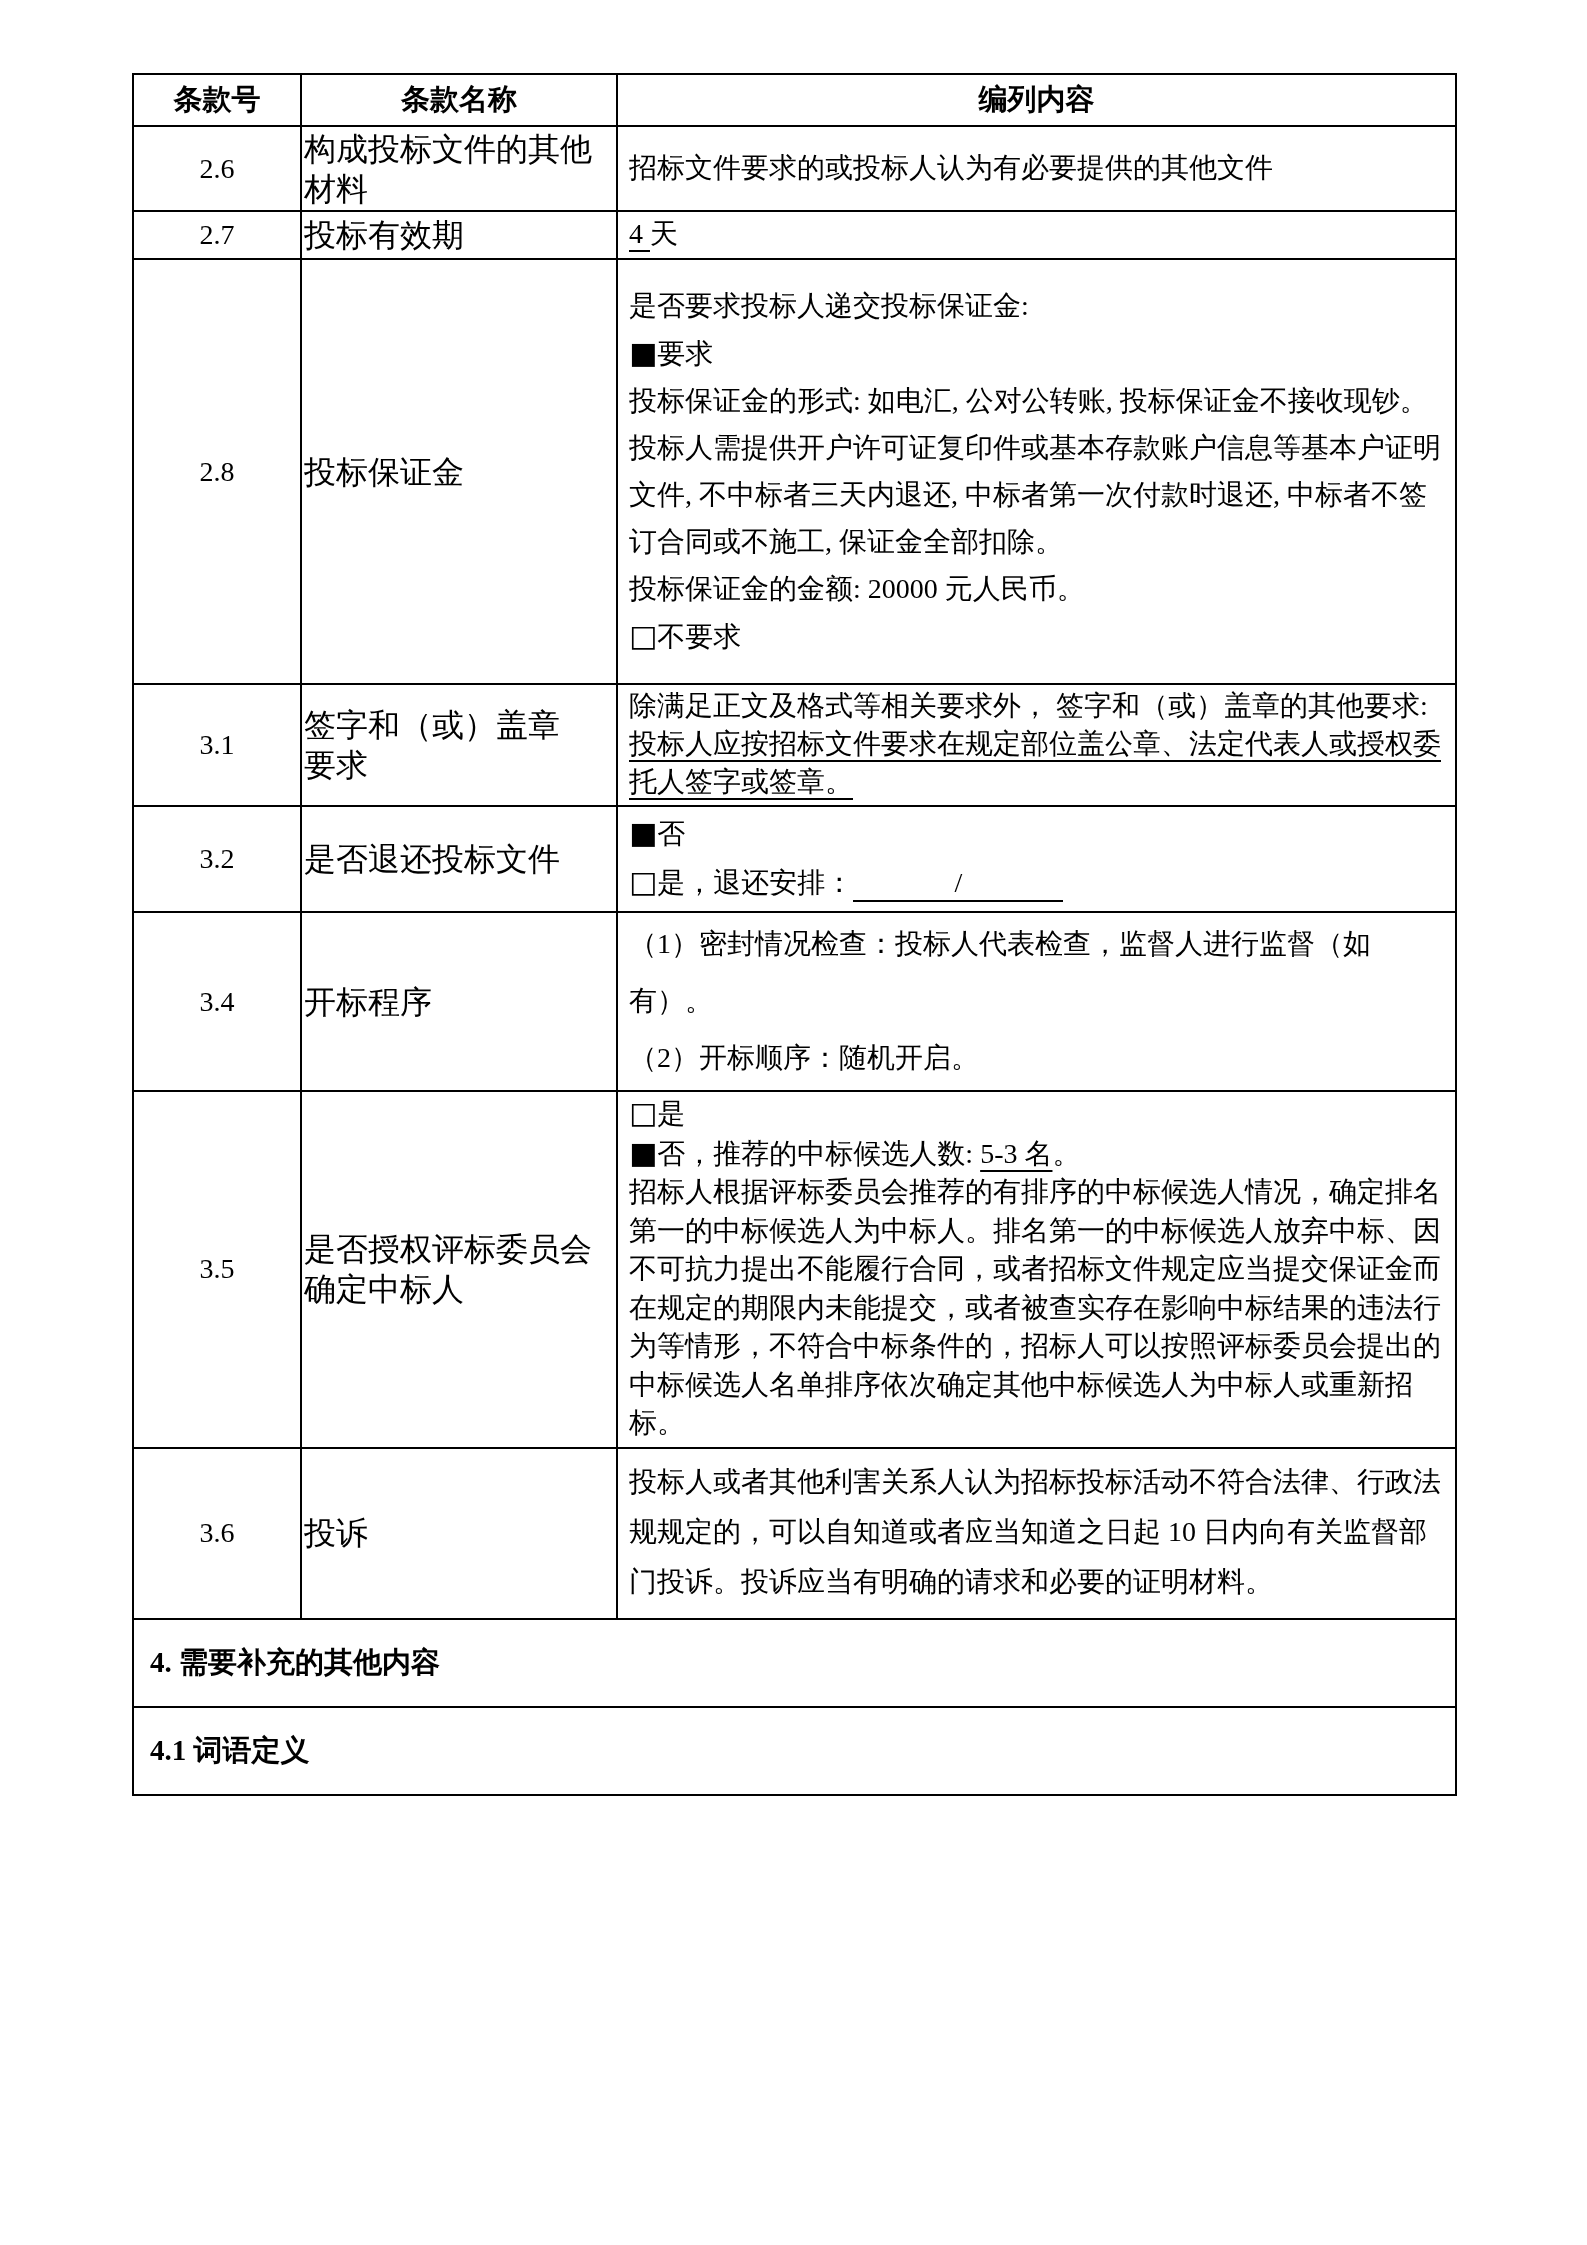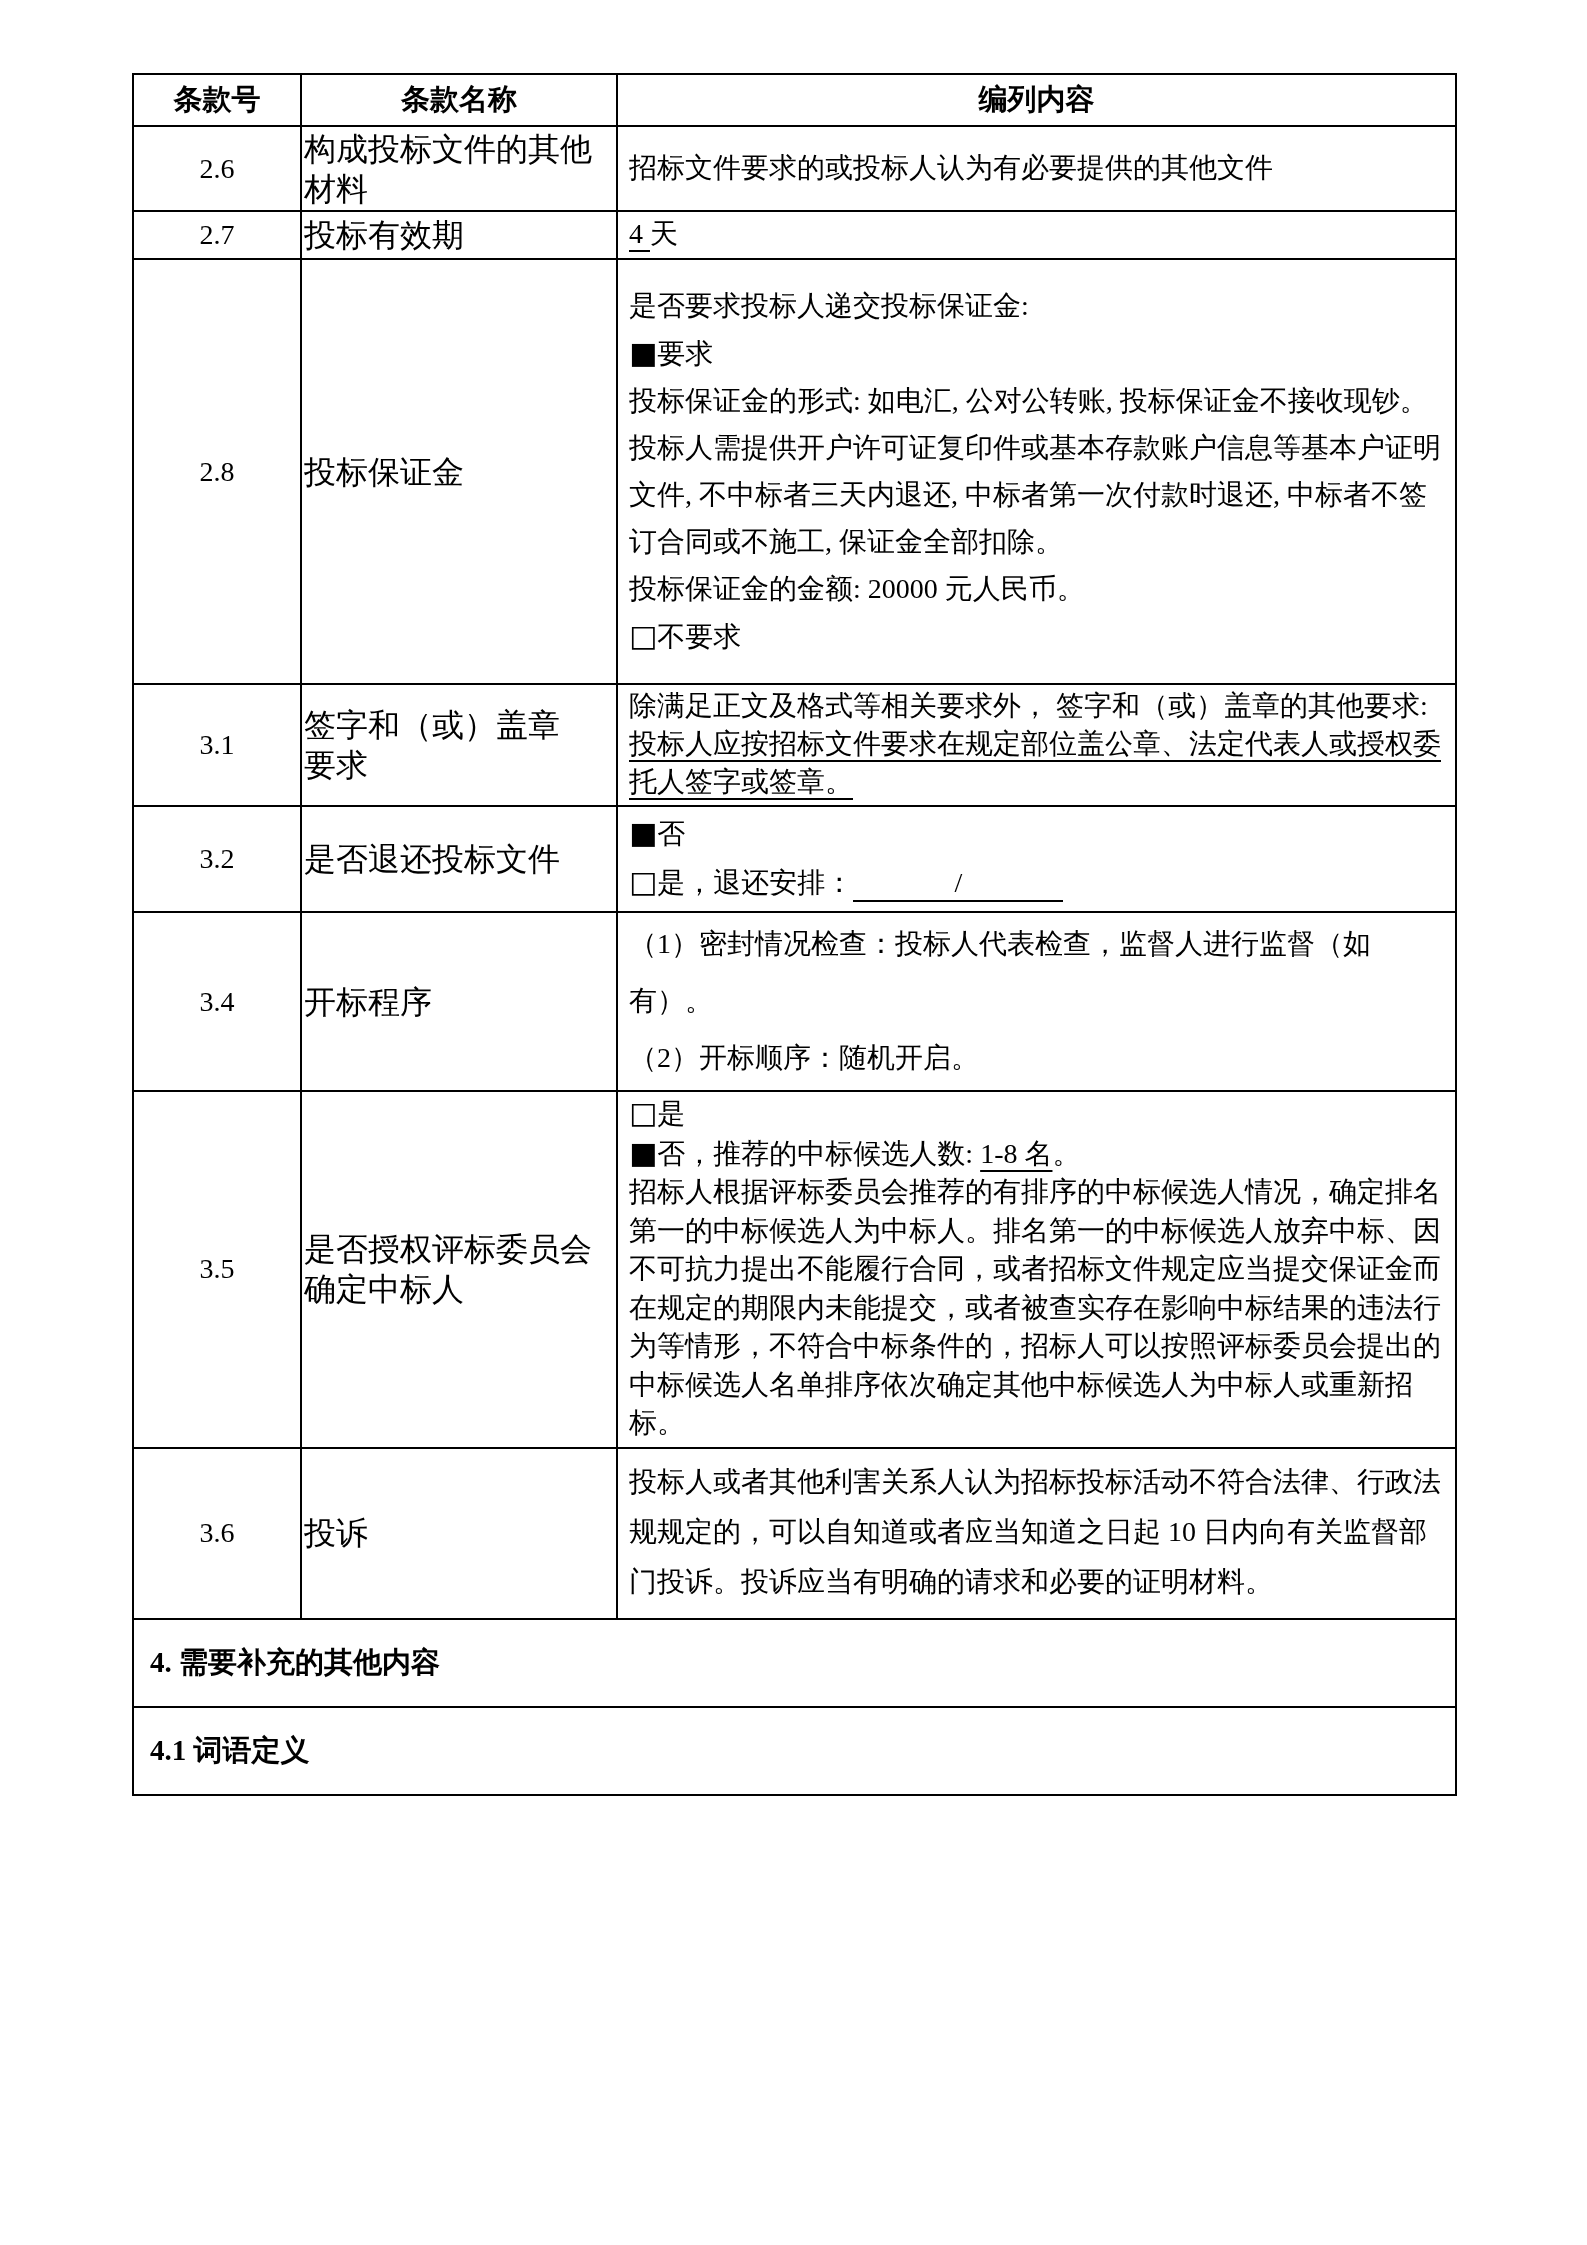--- a/index.html
+++ b/index.html
@@ -144,21 +144,21 @@
           <td class="col-content" style="line-height: 57px;">
             <div class="cline"><span>（1）密封情况检查：投标人代表检查，监督人进行监督（如有）。</span></div>
             <div class="cline"><span>（2）开标顺序：随机开启。</span></div>
           </td>
         </tr>
         <tr style="height: 347px;">
           <td class="col-no">3.5</td>
           <td class="col-name">是否授权评标委员会确定中标人</td>
           <td class="col-content" style="line-height: 38.5px;">
             <div class="cline"><span class="cb">□</span><span>是</span></div>
-            <div class="cline"><span class="cb">■</span><span>否，推荐的中标候选人数: </span><span class="ul">1-8 名</span><span>。</span></div>
+            <div class="cline"><span class="cb">■</span><span>否，推荐的中标候选人数: </span><span class="ul">5-3 名</span><span>。</span></div>
             <div class="cline"><span>招标人根据评标委员会推荐的有排序的中标候选人情况，确定排名第一的中标候选人为中标人。排名第一的中标候选人放弃中标、因不可抗力提出不能履行合同，或者招标文件规定应当提交保证金而在规定的期限内未能提交，或者被查实存在影响中标结果的违法行为等情形，不符合中标条件的，招标人可以按照评标委员会提出的中标候选人名单排序依次确定其他中标候选人为中标人或重新招标。</span></div>
           </td>
         </tr>
         <tr style="height: 171px;">
           <td class="col-no">3.6</td>
           <td class="col-name">投诉</td>
           <td class="col-content" style="line-height: 50px;">
             <div class="cline"><span>投标人或者其他利害关系人认为招标投标活动不符合法律、行政法规规定的，可以自知道或者应当知道之日起 10 日内向有关监督部门投诉。投诉应当有明确的请求和必要的证明材料。</span></div>
           </td>
         </tr>

